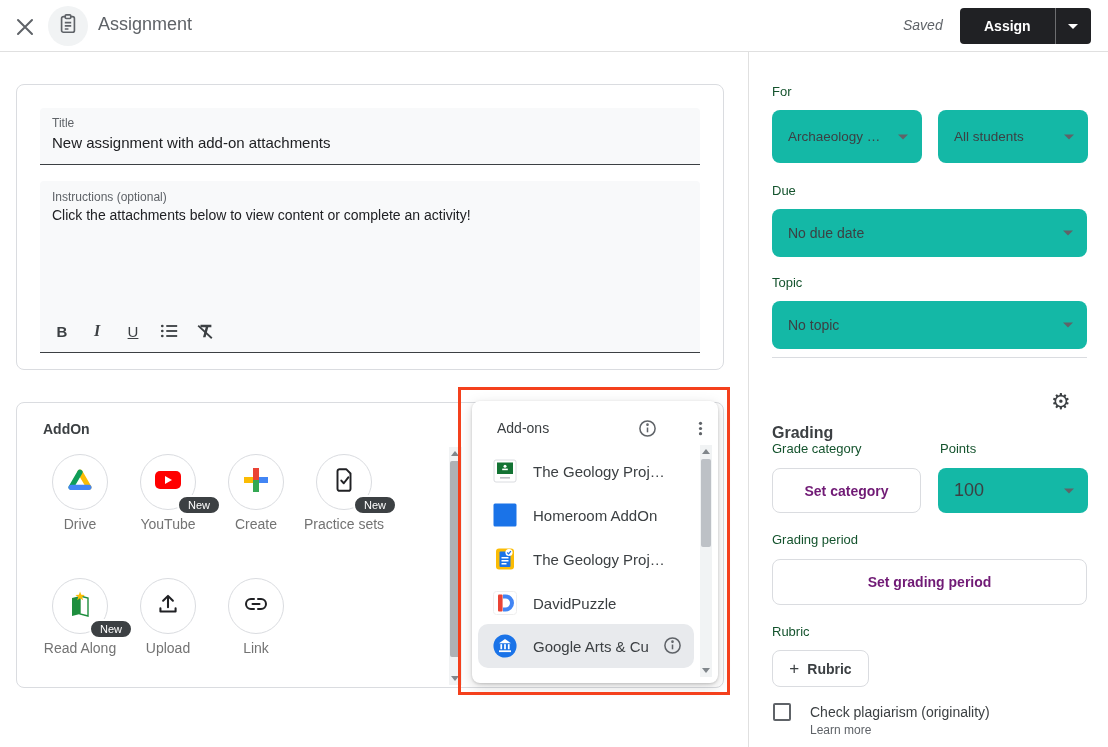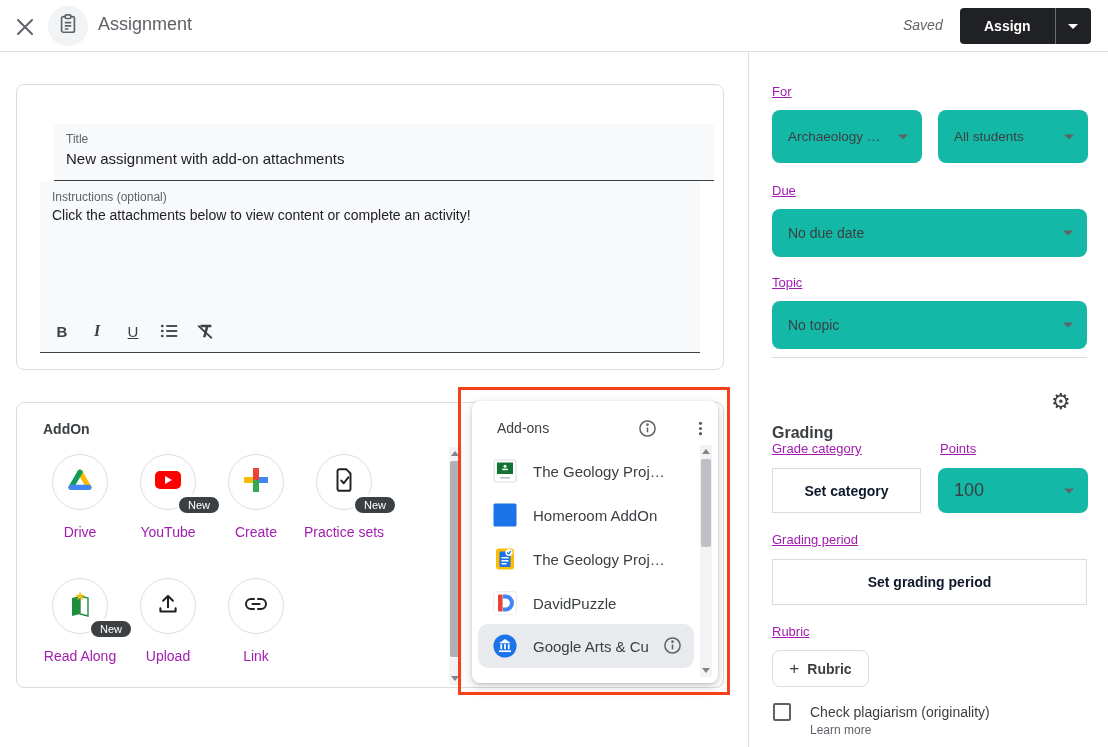--- a/index.html
+++ b/index.html
@@ -25,44 +25,44 @@
 
   .fmt-btn { position: absolute; bottom: 8px; width: 26px; height: 26px; display: flex; align-items: center; justify-content: center; color: #3c4043; cursor: pointer; }
   .fmt-b { font-weight: bold; font-size: 15px; }
   .fmt-i { font-family: "Liberation Serif", serif; font-style: italic; font-weight: bold; font-size: 16px; }
   .fmt-u { font-size: 15px; text-decoration: underline; }
 
   
   .attach-label { position: absolute; left: 43px; top: 421px; font-size: 14px; font-weight: bold; color: #3c4043; }
   .attach-item { position: absolute; width: 88px; text-align: center; }
   .att-circle { position: relative; width: 56px; height: 56px; margin: 0 auto; border: 1px solid #dadce0; border-radius: 50%; background: #fff; display: flex; align-items: center; justify-content: center; cursor: pointer; }
-  .att-label { margin-top: 12px; font-size: 14px; color: #a21caf; line-height: 20px; }
+  .att-label { margin-top: 4px; font-size: 14px; color: #737373; line-height: 20px; }
   .new-badge { position: absolute; left: 53px; top: 41px; background: #3c4043; color: #fff; font-size: 11px; padding: 2px 9px; border-radius: 11px; border: 2px solid #fff; z-index: 2; }
 
   
   .sb-track { position: absolute; background: #f1f3f4; }
   .sb-thumb { position: absolute; left: 1px; right: 1px; background: #aeb1b5; border-radius: 2px; }
   .sb-arrow-up { position: absolute; left: 2px; width: 0; height: 0; border-left: 4px solid transparent; border-right: 4px solid transparent; border-bottom: 5px solid #80868b; }
   .sb-arrow-down { position: absolute; left: 2px; width: 0; height: 0; border-left: 4px solid transparent; border-right: 4px solid transparent; border-top: 5px solid #80868b; }
 
   
   .annotation-rect { position: absolute; left: 458px; top: 387px; width: 272px; height: 308px; border: 3px solid #f4401c; z-index: 50; pointer-events: none; }
   .addons-pop { position: absolute; left: 472px; top: 401px; width: 246px; height: 282px; background: #fff; border-radius: 8px; box-shadow: 0 1px 3px rgba(0,0,0,.18), 0 4px 14px rgba(0,0,0,.15); z-index: 30; }
   .addons-title { position: absolute; left: 25px; top: 19px; font-size: 14px; color: #3c4043; }
   .addon-row { position: absolute; left: 6px; width: 216px; height: 44px; display: flex; align-items: center; padding-left: 15px; cursor: pointer; border-radius: 10px; }
   .addon-row.selected { background: #e8eaed; }
   .addon-icon { width: 24px; height: 24px; margin-right: 16px; flex: 0 0 24px; }
   .addon-label { font-size: 15px; color: #3c4043; white-space: nowrap; overflow: hidden; max-width: 150px; }
 
   
   .side-divider { position: absolute; left: 748px; top: 52px; width: 1px; height: 695px; background: #e0e0e0; }
-  .side-label { position: absolute; font-size: 13px; color: #a21caf; text-decoration: underline; }
+  .side-label { position: absolute; font-size: 13px; color: #14532d; }
   .dropdown { position: absolute; background: #14b8a6; border-radius: 8px; display: flex; align-items: center; padding: 0 16px; font-size: 13.5px; color: #3c4043; cursor: pointer; }
   .dd-caret { position: absolute; right: 14px; top: 50%; transform: translateY(-50%); width: 0; height: 0; border-left: 5px solid transparent; border-right: 5px solid transparent; border-top: 5px solid #5f6368; }
-  .btn-outline { position: absolute; background: #fff; border: 1px solid #dadce0; border-radius: 0; display: flex; align-items: center; justify-content: center; font-size: 14px; font-weight: bold; color: #0f172a; cursor: pointer; }
+  .btn-outline { position: absolute; background: #fff; border: 1px solid #dadce0; border-radius: 8px; display: flex; align-items: center; justify-content: center; font-size: 14px; font-weight: bold; color: #701a75; cursor: pointer; }
   .h-divider { position: absolute; left: 772px; top: 357px; width: 315px; height: 1px; background: #dadce0; }
   .grading-h { position: absolute; left: 772px; top: 392px; font-size: 16px; font-weight: bold; color: #3c4043; margin-top: 32px; }
   .gear { position: absolute; left: 1051px; top: 389px; font-family: "DejaVu Sans", sans-serif; font-size: 22px; color: #3c4043; cursor: pointer; }
   .rubric-btn { position: absolute; left: 772px; top: 650px; width: 97px; height: 37px; border: 1px solid #dadce0; border-radius: 8px; background: #fff; display: flex; align-items: center; justify-content: center; gap: 8px; cursor: pointer; }
   .rubric-plus { font-size: 17px; color: #3c4043; }
   .rubric-txt { font-size: 14px; font-weight: bold; color: #3c4043; }
   .checkbox { position: absolute; left: 773px; top: 703px; width: 18px; height: 18px; border: 2px solid #5f6368; border-radius: 2px; background: #fff; cursor: pointer; }
   .plag-label { position: absolute; left: 810px; top: 704px; font-size: 14px; color: #3c4043; }
   .learn-more { position: absolute; left: 810px; top: 723px; font-size: 12px; color: #5f6368; cursor: pointer; }
 </style>
@@ -91,21 +91,21 @@
     <div class="assign-wrap">
       <div class="assign-main" style="background:#202124">Assign</div>
       <div class="assign-caret" style="background:#202124">
         <span class="caret-down-white"></span>
       </div>
     </div>
   </div>
 
   <div class="card" style="left:16px; top:84px; width:708px; height:286px;"></div>
 
-  <div class="field" style="left:54px; top:108px; width:660px; height:57px;margin-top:16px;">
+  <div class="field" style="left:40px; top:108px; width:660px; height:57px;">
     <div class="field-label" style="top:8px;">Title</div>
     <div class="field-value" style="top:26px;">New assignment with add-on attachments</div>
   </div>
 
   <div class="field" style="left:40px; top:181px; width:660px; height:172px;">
     <div class="field-label" style="top:9px;">Instructions (optional)</div>
     <div class="field-value" style="top:26px; font-size:14px;">Click the attachments below to view content or complete an activity!</div>
 
     <div class="fmt-btn fmt-b" style="left:9px;">B</div>
     <div class="fmt-btn fmt-i" style="left:44px;">I</div>

